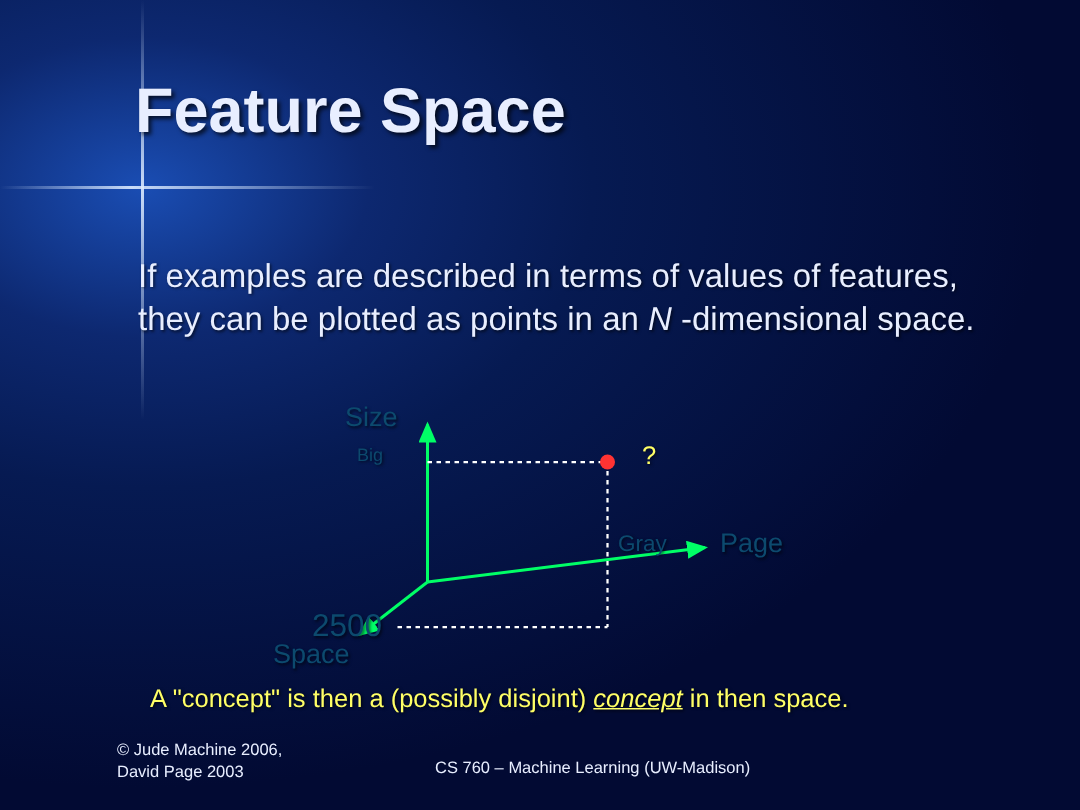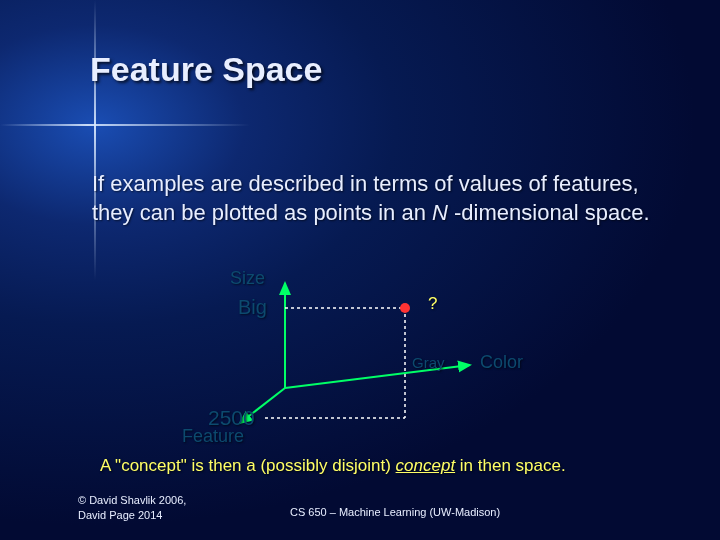--- a/index.html
+++ b/index.html
@@ -24,21 +24,21 @@
     top: 0;
     left: 94px;
     width: 2px;
     height: 280px;
     background: linear-gradient(to bottom, rgba(200,220,255,0) 0%, rgba(220,235,255,0.9) 45%, rgba(200,220,255,0) 100%);
   }
   .title {
     position: absolute;
     top: 50px;
     left: 90px;
-    font-size: 34px;
+    font-size: 42px;
     font-weight: bold;
     color: #e8eeff;
     text-shadow: 2px 2px 3px rgba(0,0,0,0.7);
   }
   .desc {
     position: absolute;
     top: 170px;
     left: 92px;
     width: 560px;
     font-size: 22px;
@@ -61,21 +61,21 @@
     width: 360px;
     height: 180px;
   }
   .ax-label {
     position: absolute;
     font-size: 18px;
     color: #0c4a6e;
     text-shadow: 1px 1px 2px rgba(0,0,0,0.6);
   }
   .ax-size   { top: 0;   left: 50px; }
-  .ax-big    { top: 28px; left: 58px; font-size: 20px; }
+  .ax-big    { top: 28px; left: 58px; font-size: 12px; }
   .ax-color  { top: 84px; left: 300px; }
   .ax-gray   { top: 86px; left: 232px; font-size: 15px; text-align: center; }
   .ax-2500   { top: 138px; left: 28px; font-size: 21px; }
   .ax-weight { top: 158px; left: 2px; }
   .ax-q      { top: 26px; left: 248px; font-size: 17px; color: #ffff66; }
   .bottom-note {
     position: absolute;
     top: 456px;
     left: 100px;
     width: 560px;
@@ -127,28 +127,28 @@
     <line x1="105" y1="120" x2="60" y2="155" stroke="#00ff66" stroke-width="2" marker-end="url(#arr)"></line>
 
     <line x1="105" y1="40" x2="225" y2="40" stroke="#ffffff" stroke-width="1.5" stroke-dasharray="3,3"></line>
     <line x1="225" y1="40" x2="225" y2="150" stroke="#ffffff" stroke-width="1.5" stroke-dasharray="3,3"></line>
     <line x1="85" y1="150" x2="225" y2="150" stroke="#ffffff" stroke-width="1.5" stroke-dasharray="3,3"></line>
 
     <circle cx="225" cy="40" r="5" fill="#ff3333"></circle>
   </svg>
   <div class="ax-label ax-size">Size</div>
   <div class="ax-label ax-big">Big</div>
-  <div class="ax-label ax-color">Color</div>
+  <div class="ax-label ax-color">Page</div>
   <div class="ax-label ax-gray">Gray</div>
   <div class="ax-label ax-2500">2500</div>
-  <div class="ax-label ax-weight">Feature</div>
+  <div class="ax-label ax-weight">Space</div>
   <div class="ax-label ax-q">?</div>
 </div>
 
 <div class="bottom-note">
   <span>A "concept" is then a (possibly disjoint) </span><span class="vol">concept</span><span> in then space.</span>
 </div>
 
 <div class="copyright">
-  <div>© David Shavlik 2006,</div>
-  <div>David Page 2014</div>
+  <div>© Jude Machine 2006,</div>
+  <div>David Page 2003</div>
 </div>
-<div class="course">CS 650 – Machine Learning (UW-Madison)</div>
+<div class="course">CS 760 – Machine Learning (UW-Madison)</div>
 
 </body></html>

